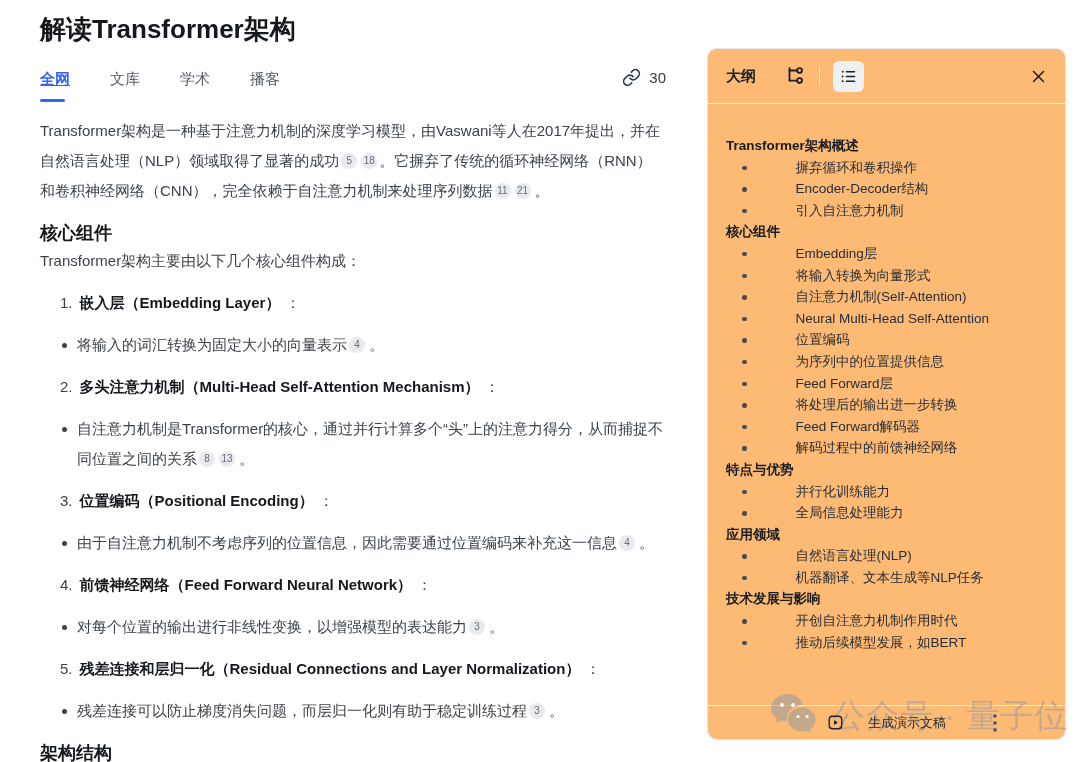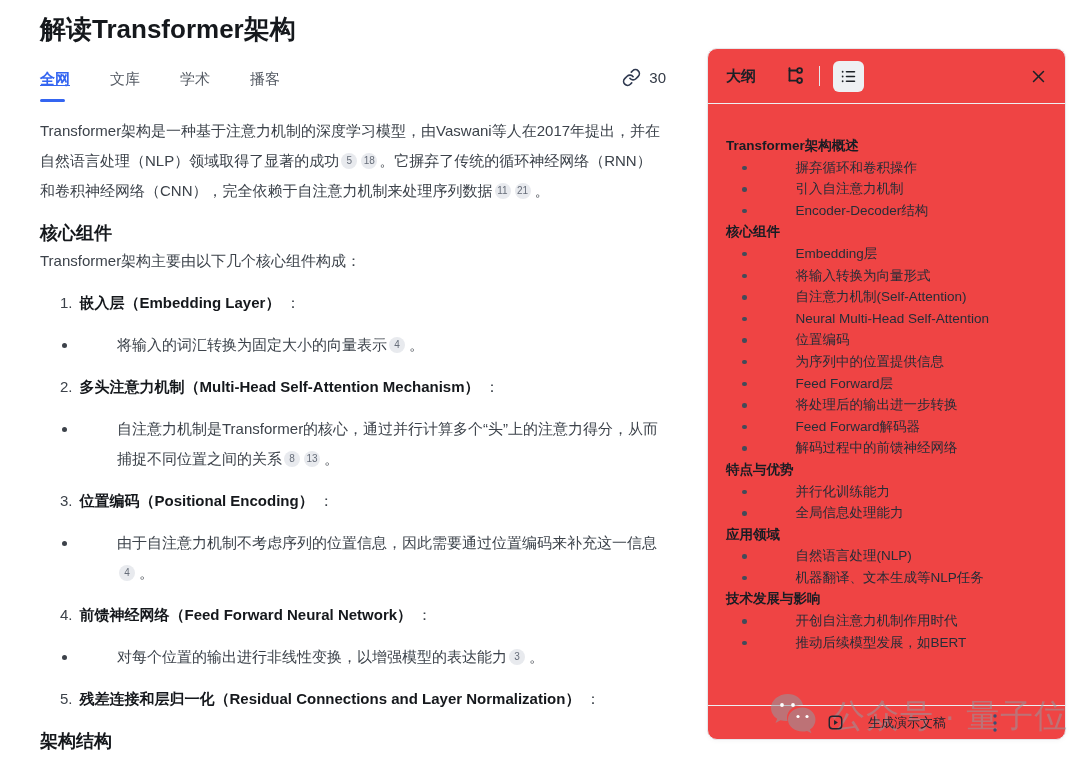--- a/index.html
+++ b/index.html
@@ -35,37 +35,37 @@
 
   .intro { margin-top: 14px; font-size: 15px; line-height: 30px; color: #3c424a; }
   h2.sec { margin-top: 14px; font-size: 18px; line-height: 26px; font-weight: 700; color: #15181c; }
   .lead { margin-top: 0; font-size: 15px; line-height: 30px; }
 
   .oli { margin-top: 12px; padding-left: 20px; font-size: 15px; line-height: 30px; display: flex; }
   .oli .num { margin-right: 7px; color: #3c424a; }
   .oli .ot { font-weight: 700; color: #15181c; }
   .oli .colon { margin-left: 5px; color: #3c424a; }
 
-  .bli { margin-top: 12px; padding-left: 22px; font-size: 15px; line-height: 30px; display: flex; gap: 40px; }
+  .bli { margin-top: 12px; padding-left: 22px; font-size: 15px; line-height: 30px; display: flex; }
   .bli .dot { flex: none; width: 5px; height: 5px; border-radius: 50%; background: #3c424a; margin: 13px 10px 0 0; }
 
   .badge {
     display: inline-flex; align-items: center; justify-content: center;
     width: 16px; height: 16px; border-radius: 50%;
     background: #e8eaee; color: #666d79;
     font-size: 10px; line-height: 1;
     margin: 0 2px; vertical-align: 2px; cursor: pointer;
   }
   .period { margin-left: 2px; }
 
   
   .panel {
     position: absolute; left: 707px; top: 48px;
     width: 359px; height: 692px;
-    background: #ef4444;
+    background: #fdba74;
     border: 1px solid #e6e8ec; border-radius: 10px;
     box-shadow: 0 1px 5px rgba(20,30,50,0.04);
   }
   .panel-header {
     height: 55px; display: flex; align-items: center;
     padding: 0 18px;
     border-bottom: 1px solid #eef0f3;
   }
   .panel-title { font-size: 15px; font-weight: 600; color: #1c2026; }
   .ph-icon { display: flex; align-items: center; justify-content: center; cursor: pointer; }
@@ -169,20 +169,24 @@
     <span><span class="ot">前馈神经网络（Feed Forward Neural Network）</span><span class="colon">：</span></span>
   </div>
   <div class="bli">
     <span class="dot"></span>
     <span><span>对每个位置的输出进行非线性变换，以增强模型的表达能力</span><span class="badge">3</span><span class="period">。</span></span>
   </div>
 
   <div class="oli">
     <span class="num">5.</span>
     <span><span class="ot">残差连接和层归一化（Residual Connections and Layer Normalization）</span><span class="colon">：</span></span>
+  </div>
+  <div class="bli">
+    <span class="dot"></span>
+    <span><span>残差连接可以防止梯度消失问题，而层归一化则有助于稳定训练过程</span><span class="badge">3</span><span class="period">。</span></span>
   </div>
 
   <h2 class="sec">架构结构</h2>
 </div>
 
 <div class="panel">
   <div class="panel-header">
     <span class="panel-title">大纲</span>
 
     <span class="ph-icon icon-mindmap">
@@ -218,25 +222,25 @@
 
   <div class="panel-body">
 
     <div class="ol-h">Transformer架构概述</div>
     <div class="ol-li">
         <span class="odot"></span>
         <span>摒弃循环和卷积操作</span>
       </div>
     <div class="ol-li">
         <span class="odot"></span>
+        <span>Encoder-Decoder结构</span>
+      </div>
+    <div class="ol-li">
+        <span class="odot"></span>
         <span>引入自注意力机制</span>
-      </div>
-    <div class="ol-li">
-        <span class="odot"></span>
-        <span>Encoder-Decoder结构</span>
       </div>
 
     <div class="ol-h">核心组件</div>
     <div class="ol-li">
         <span class="odot"></span>
         <span>Embedding层</span>
       </div>
     <div class="ol-li">
         <span class="odot"></span>
         <span>将输入转换为向量形式</span>

